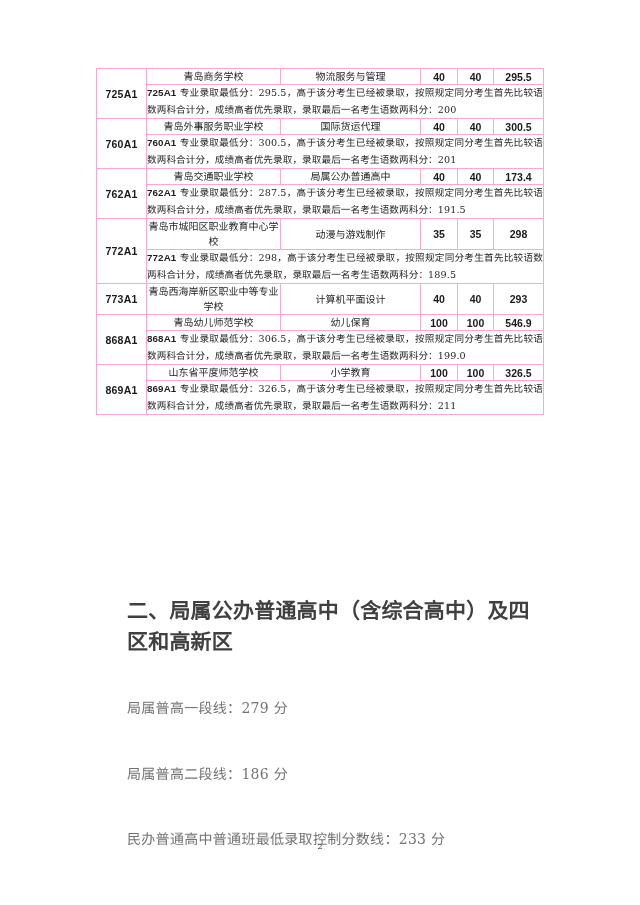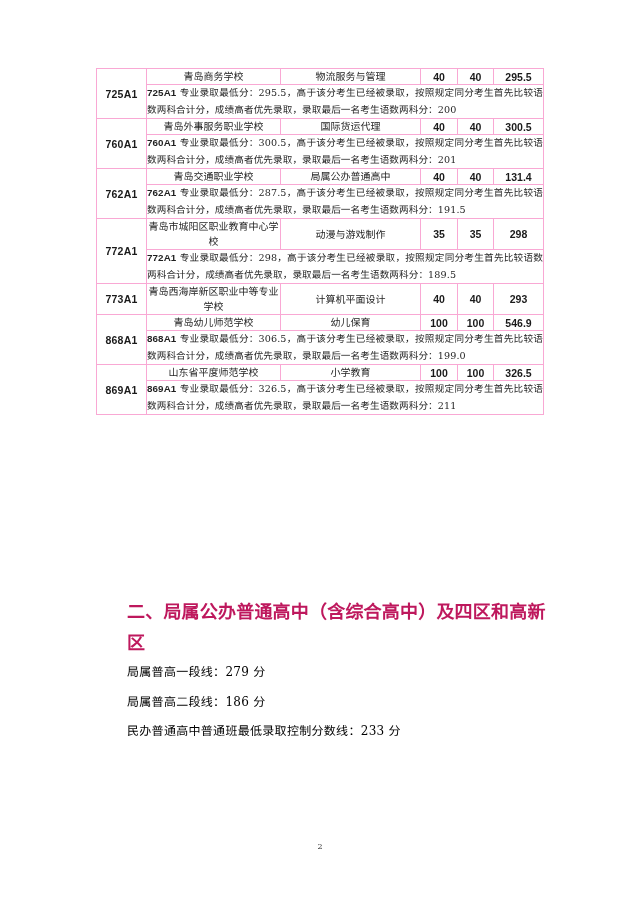--- a/index.html
+++ b/index.html
@@ -85,43 +85,44 @@
     font-size: 9.8px;
   }
 
   
   .section-heading {
     position: absolute;
     left: 96px;
     width: 452px;
     font-family: "DejaVu Sans", "Liberation Sans", sans-serif;
     font-weight: bold;
-    font-size: 18px;
+    font-size: 21px;
     line-height: 31px;
-    color: #be185d;
+    color: #404040;
     letter-spacing: 0.2px;
   }
   .section-heading .indent2 { padding-left: 31px; }
 
   #heading-2 { top: 596px; }
   #heading-3 { top: 776px; }
 
   .body-lines {
     position: absolute;
     left: 127px;
     top: 658px;
     width: 430px;
   }
   .body-line {
     font-family: "DejaVu Serif", "Liberation Serif", serif;
-    font-size: 12px;
+    font-size: 14px;
     line-height: 29.5px;
-    color: #000000;
+    color: #737373;
     white-space: nowrap;
     letter-spacing: 0.3px;
+    margin-top: 36px;
   }
 
   .page-number {
     position: absolute;
     left: 0;
     top: 842px;
     width: 640px;
     text-align: center;
     font-family: "DejaVu Serif", "Liberation Serif", serif;
     font-size: 8px;
@@ -167,21 +168,21 @@
       <tr>
         <td class="cell-note" colspan="5"><b>760A1</b> <span>专业录取最低分：300.5，高于该分考生已经被录取，按照规定同分考生首先比较语数两科合计分，成绩高者优先录取，录取最后一名考生语数两科分：201</span></td>
       </tr>
 
       <tr>
         <td class="cell-code" rowspan="2">762A1</td>
         <td class="cell-school">青岛交通职业学校</td>
         <td class="cell-major">局属公办普通高中</td>
         <td class="cell-num">40</td>
         <td class="cell-num">40</td>
-        <td class="cell-num">131.4</td>
+        <td class="cell-num">173.4</td>
       </tr>
       <tr>
         <td class="cell-note" colspan="5"><b>762A1</b> <span>专业录取最低分：287.5，高于该分考生已经被录取，按照规定同分考生首先比较语数两科合计分，成绩高者优先录取，录取最后一名考生语数两科分：191.5</span></td>
       </tr>
 
       <tr>
         <td class="cell-code" rowspan="2">772A1</td>
         <td class="cell-school">青岛市城阳区职业教育中心学校</td>
         <td class="cell-major">动漫与游戏制作</td>
         <td class="cell-num">35</td>

